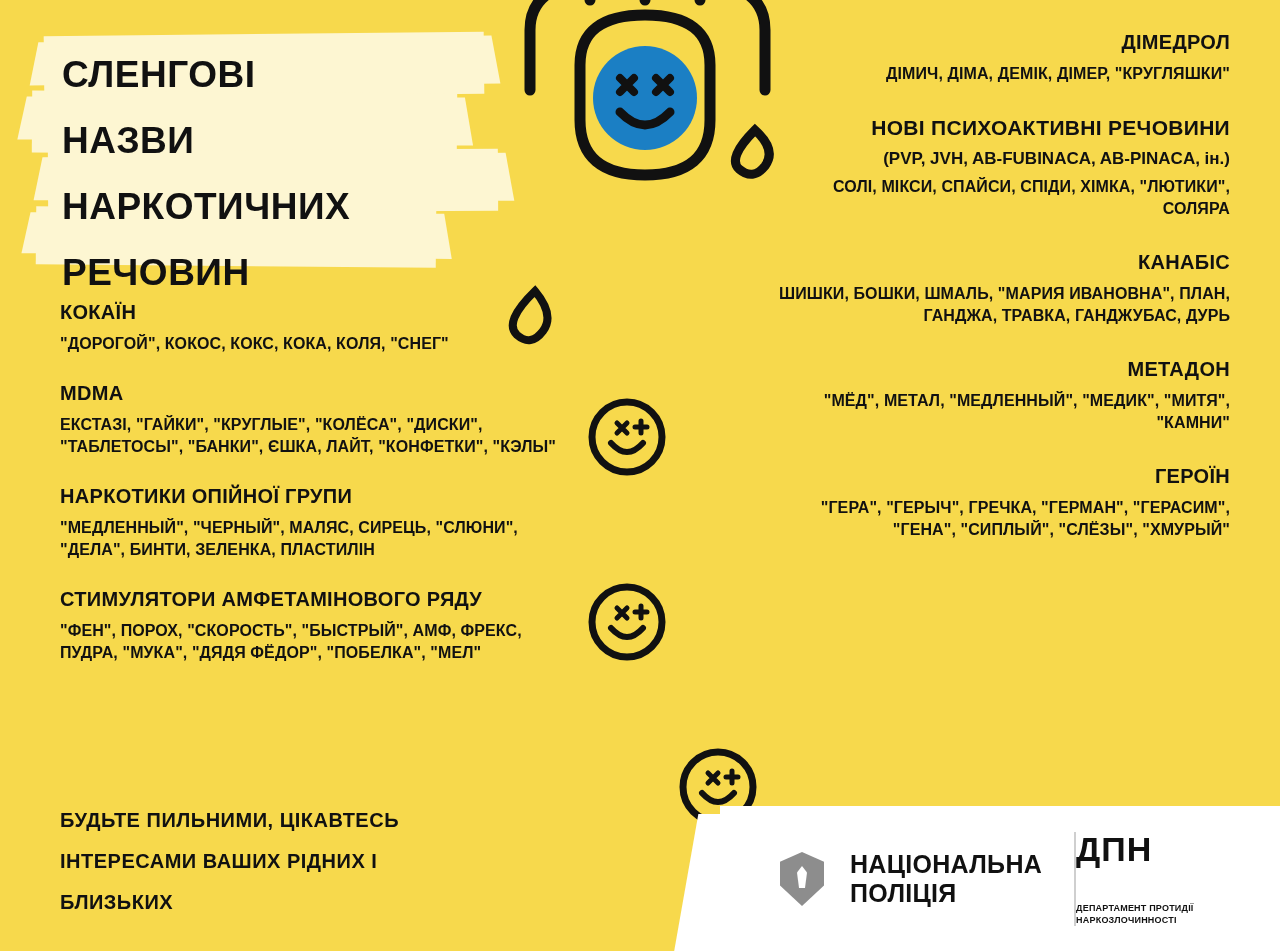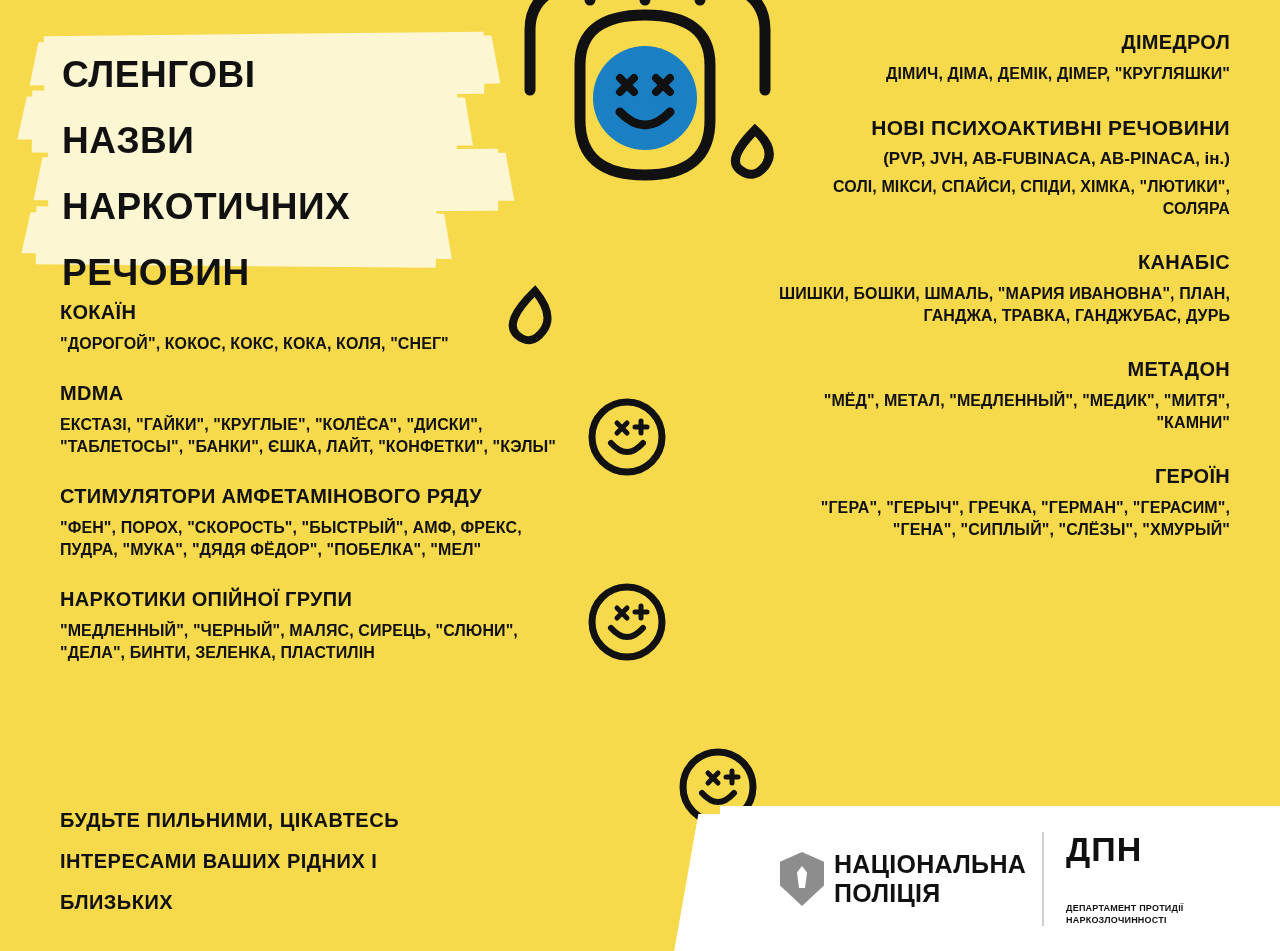--- a/index.html
+++ b/index.html
@@ -142,21 +142,21 @@
     height: 140px;
     background: #ffffff;
     transform: skewX(-10deg);
   }
   .footer-inner {
     position: absolute;
     left: 60px;
     top: 26px;
     display: flex;
     align-items: center;
-    gap: 10px;
+    gap: 26px;
   }
   .shield {
     width: 44px;
     height: 54px;
     background: #8d8d8d;
     clip-path: polygon(50% 0%, 100% 18%, 100% 62%, 50% 100%, 0% 62%, 0% 18%);
     position: relative;
     flex: 0 0 auto;
   }
   .shield::after {
@@ -173,21 +173,20 @@
   .police-text {
     font-size: 25px;
     font-weight: bold;
     line-height: 29px;
     color: #111;
     white-space: pre-line;
     letter-spacing: 0.3px;
   }
   .dpn {
     border-left: 2px solid #cfcfcf;
-    padding-left: 22px;
     margin-left: 6px;
   }
   .dpn-mark {
     font-size: 34px;
     font-weight: bold;
     letter-spacing: 1px;
     line-height: 34px;
     color: #111;
   }
   .dpn-sub {
@@ -290,30 +289,30 @@
       <div class="entry-body">"ДОРОГОЙ", КОКОС, КОКС, КОКА, КОЛЯ, "СНЕГ"</div>
     </div>
 
     <div class="entry">
       <div class="entry-head">MDMA</div>
       <div class="entry-body">ЕКСТАЗІ, "ГАЙКИ", "КРУГЛЫЕ", "КОЛЁСА", "ДИСКИ",
 "ТАБЛЕТОСЫ", "БАНКИ", ЄШКА, ЛАЙТ, "КОНФЕТКИ", "КЭЛЫ"</div>
     </div>
 
     <div class="entry">
+      <div class="entry-head">НАРКОТИКИ ОПІЙНОЇ ГРУПИ</div>
+      <div class="entry-body">"МЕДЛЕННЫЙ", "ЧЕРНЫЙ", МАЛЯС, СИРЕЦЬ, "СЛЮНИ",
+"ДЕЛА", БИНТИ, ЗЕЛЕНКА, ПЛАСТИЛІН</div>
+    </div>
+
+    <div class="entry">
       <div class="entry-head">СТИМУЛЯТОРИ
 АМФЕТАМІНОВОГО РЯДУ</div>
       <div class="entry-body">"ФЕН", ПОРОХ, "СКОРОСТЬ", "БЫСТРЫЙ", АМФ, ФРЕКС,
 ПУДРА, "МУКА", "ДЯДЯ ФЁДОР", "ПОБЕЛКА", "МЕЛ"</div>
-    </div>
-
-    <div class="entry">
-      <div class="entry-head">НАРКОТИКИ ОПІЙНОЇ ГРУПИ</div>
-      <div class="entry-body">"МЕДЛЕННЫЙ", "ЧЕРНЫЙ", МАЛЯС, СИРЕЦЬ, "СЛЮНИ",
-"ДЕЛА", БИНТИ, ЗЕЛЕНКА, ПЛАСТИЛІН</div>
     </div>
 
   </div>
 
   <div class="col-right">
 
 
     <div class="entry">
       <div class="entry-head">ДІМЕДРОЛ</div>
       <div class="entry-body">ДІМИЧ, ДІМА, ДЕМІК, ДІМЕР,  "КРУГЛЯШКИ"</div>

